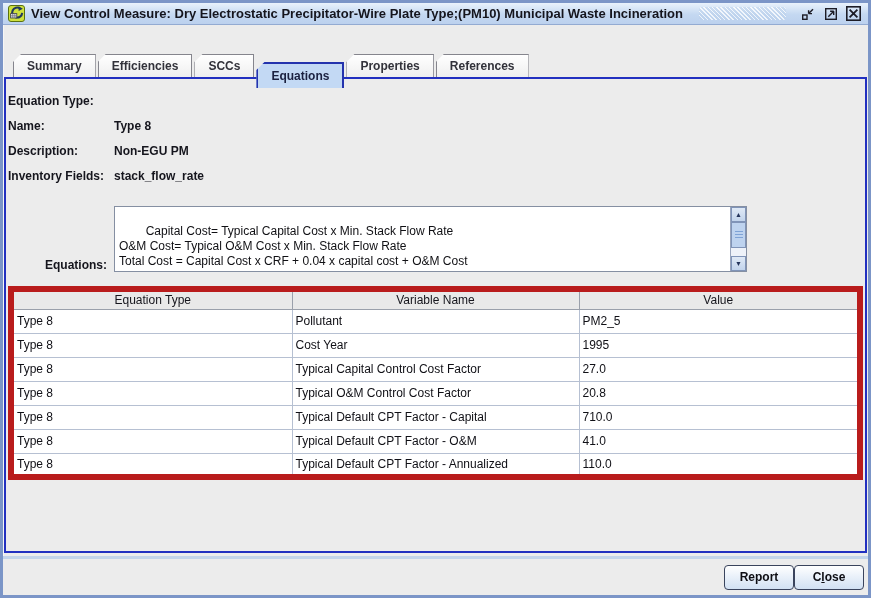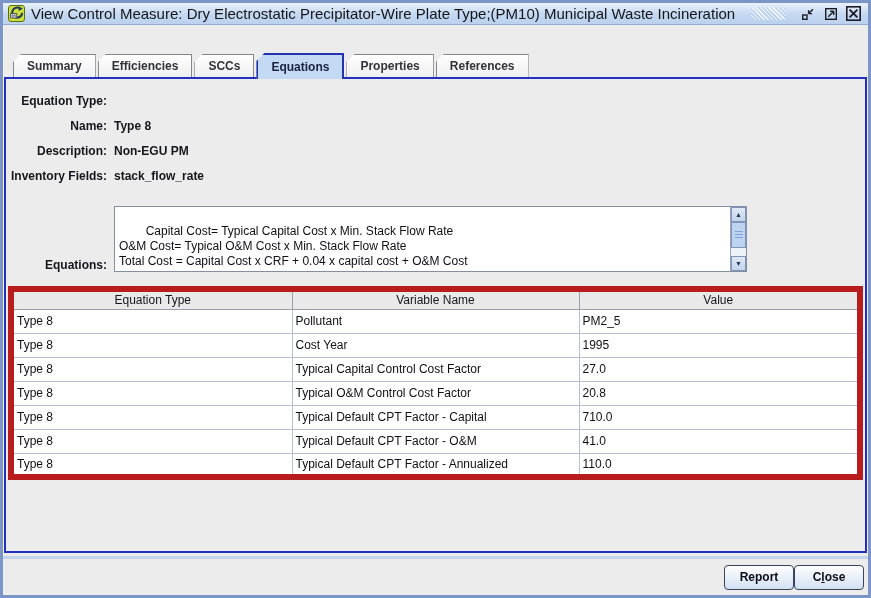--- a/index.html
+++ b/index.html
@@ -14,21 +14,21 @@
   }
 
   
   .titlebar {
     position:absolute; left:0; top:0; width:100%; height:22px;
     background:linear-gradient(#e9f2fc, #c4d8f1 55%, #bcd1ee);
     border-bottom:1px solid #93abd2;
     display:flex; align-items:center; padding:0 5px; gap:6px;
   }
   .app-icon { width:17px; height:17px; flex:0 0 auto; display:flex; }
-  .title { font-size:15px; font-weight:normal; color:#15151d; white-space:nowrap; }
+  .title { font-size:13px; font-weight:bold; color:#15151d; white-space:nowrap; }
   .title-texture {
     flex:1; height:13px; margin:0 8px 0 10px; border-radius:3px;
     background:repeating-linear-gradient(45deg, rgba(255,255,255,.75) 0 1px, rgba(185,207,234,.45) 1px 3px);
   }
   .winbtns { display:flex; gap:8px; align-items:center; padding-right:2px; }
   .winbtn { width:15px; height:15px; display:flex; align-items:center; justify-content:center; cursor:pointer; }
 
   
   .tabstrip {
     position:absolute; left:7px; top:50px; height:27px; z-index:2;
@@ -37,34 +37,34 @@
   .tab {
     margin-top:1px; height:23px; padding:0 13px;
     display:flex; align-items:center;
     background:linear-gradient(#ffffff, #efefef);
     border:1px solid #85858d; border-bottom:none;
     clip-path:polygon(0 100%, 0 8px, 8px 0, 100% 0, 100% 100%);
     font-size:12px; font-weight:bold; color:#32323a; cursor:pointer;
     white-space:nowrap;
   }
   .tab.selected {
-    margin-top:0; height:26px; z-index:3; position:relative;
+    margin-top:9px; height:26px; z-index:3; position:relative;
     background:#c3d9f4; border:2px solid #2433ad; border-bottom:none;
     color:#1b2140;
   }
 
   
   .content-pane {
     position:absolute; left:1px; top:74px; width:863px; height:476px;
     border:2px solid #2230c0; background:#ececec;
     padding:9px 2px 0 2px; z-index:1;
   }
 
   .field-row { display:flex; height:25px; align-items:center; }
-  .field-label { width:99px; text-align:right; font-weight:bold; font-size:12px; color:#15151d; flex:0 0 auto; }
+  .field-label { width:99px; text-align:left; font-weight:bold; font-size:12px; color:#15151d; flex:0 0 auto; }
   .field-value { margin-left:7px; font-weight:bold; font-size:12px; color:#15151d; }
 
   .equations-row { display:flex; margin-top:18px;align-items:flex-end; }
   .equations-label { width:99px; text-align:right; font-weight:bold; font-size:12px; color:#15151d; padding-top:26px; flex:0 0 auto; }
   .textarea {
     margin-left:7px; width:633px; height:66px; position:relative;
     background:#ffffff; border:1px solid #858fa2;
     font-size:12px; line-height:15px; color:#101014;
     padding:2px 20px 2px 4px; white-space:pre; overflow:hidden;
   }

